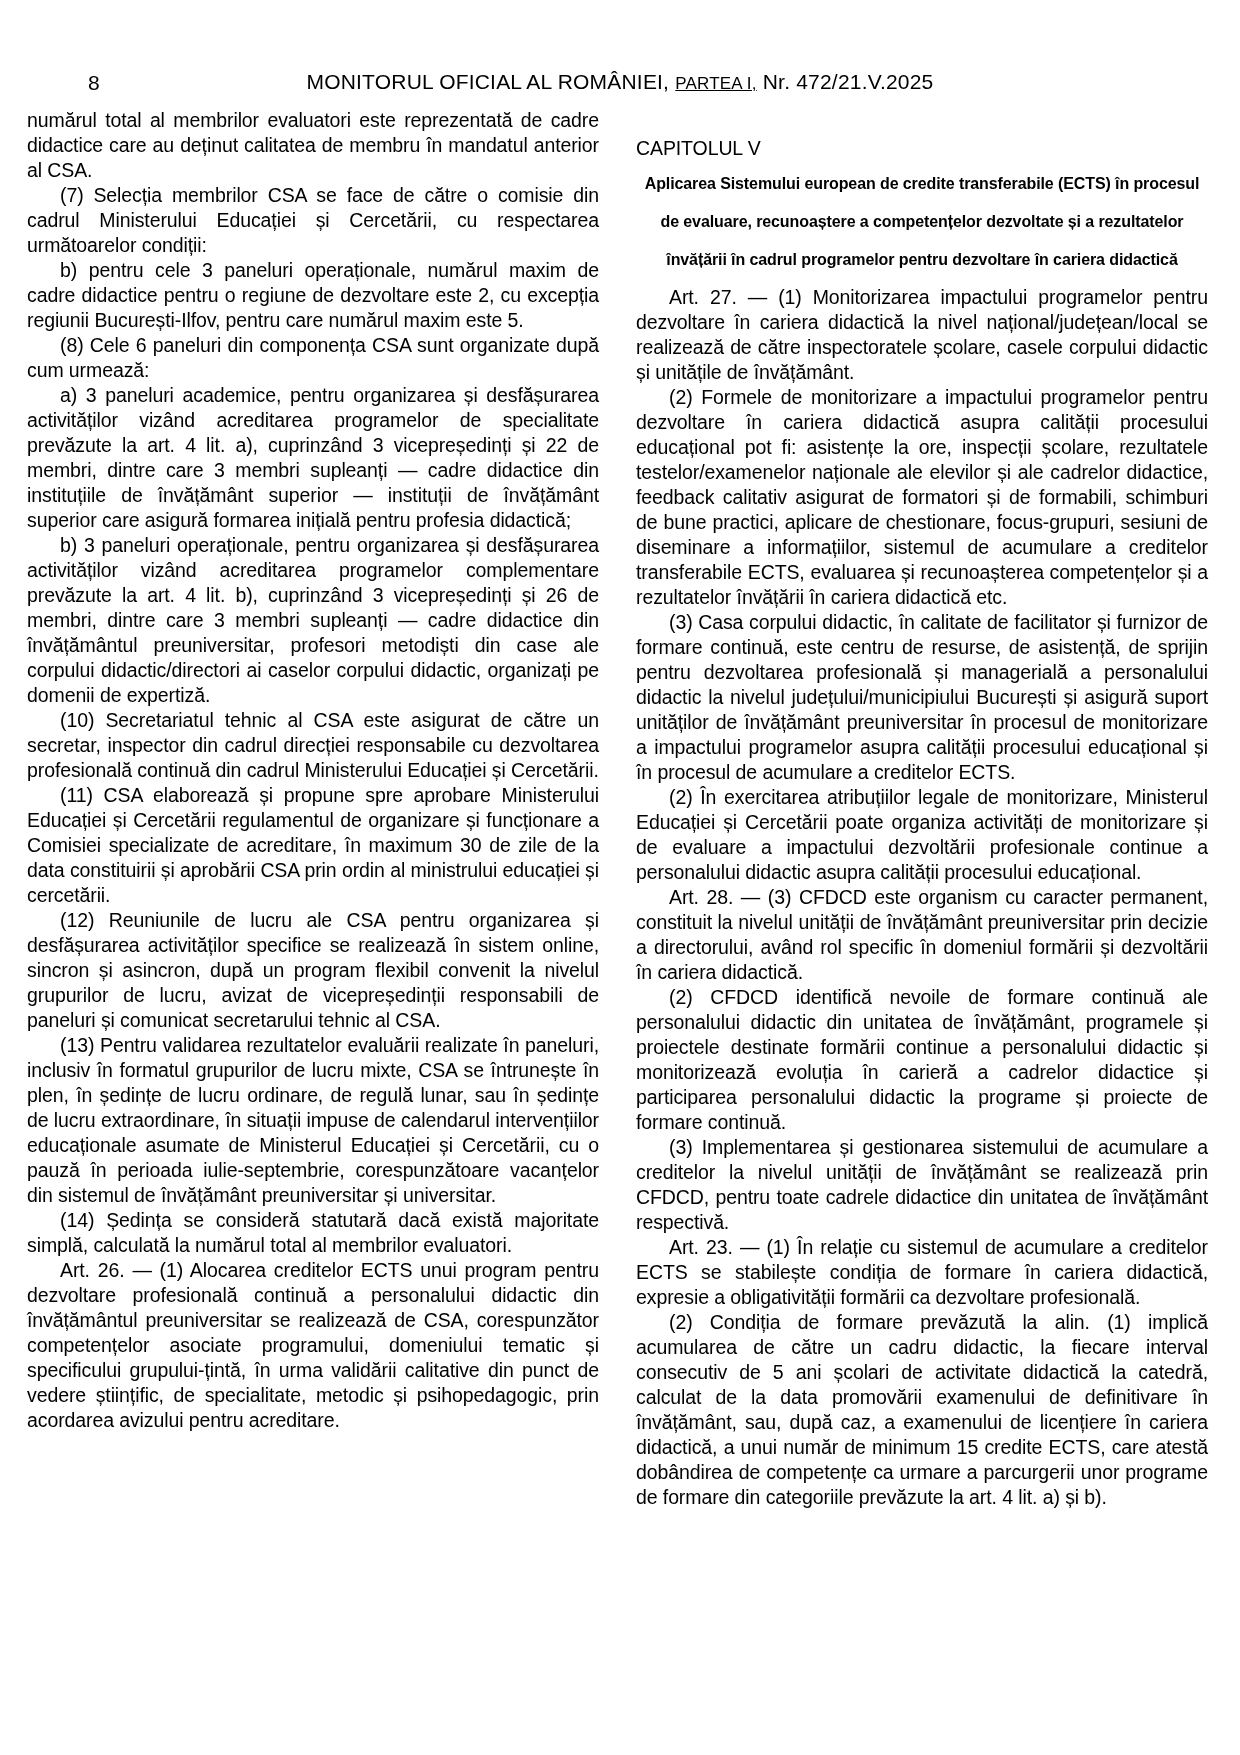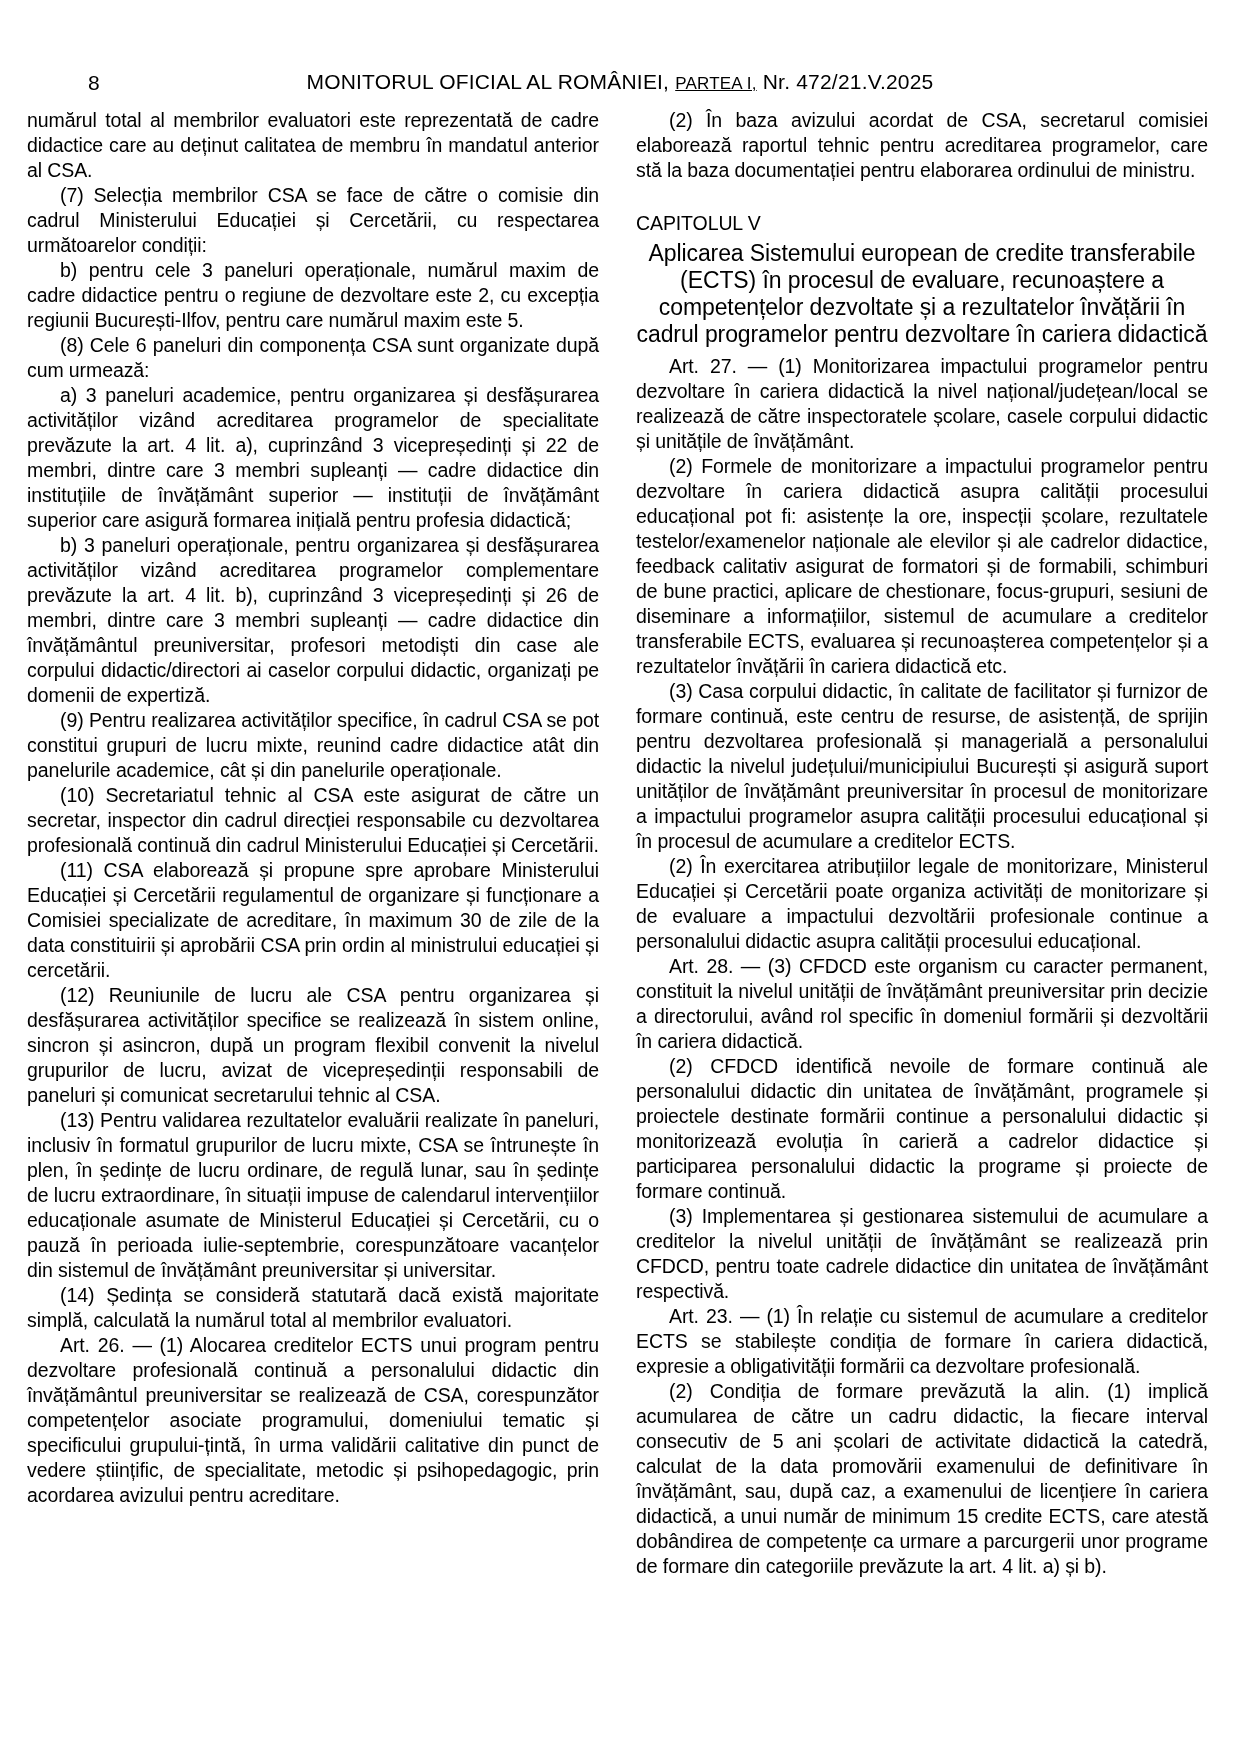--- a/index.html
+++ b/index.html
@@ -55,23 +55,23 @@
     text-indent:0;
   }
   .col p.chapter{
     text-indent:0;
     text-align:left;
     margin:28px 0 4px;
   }
   .col p.chapter-title{
     text-indent:0;
     text-align:center;
-    font-weight:normal;
-    font-size:23px;
-    line-height:27px;
+    font-weight:bold;
+    font-size:16px;
+    line-height:38px;
     margin:0 0 6px;
   }
 </style>
 </head>
 <body>
 
 <div class="page">
   <div class="page-header">
     <span class="page-number">8</span>
     <div class="header-title">
@@ -82,30 +82,28 @@
   </div>
 
   <div class="columns">
     <section class="col" id="col-left">
         <p class="cont">numărul total al membrilor evaluatori este reprezentată de cadre didactice care au deținut calitatea de membru în mandatul anterior al CSA.</p>
         <p class="p">(7) Selecția membrilor CSA se face de către o comisie din cadrul Ministerului Educației și Cercetării, cu respectarea următoarelor condiții:</p>
         <p class="p">b) pentru cele 3 paneluri operaționale, numărul maxim de cadre didactice pentru o regiune de dezvoltare este 2, cu excepția regiunii București-Ilfov, pentru care numărul maxim este 5.</p>
         <p class="p">(8) Cele 6 paneluri din componența CSA sunt organizate după cum urmează:</p>
         <p class="p">a) 3 paneluri academice, pentru organizarea și desfășurarea activităților vizând acreditarea programelor de specialitate prevăzute la art. 4 lit. a), cuprinzând 3 vicepreședinți și 22 de membri, dintre care 3 membri supleanți — cadre didactice din instituțiile de învățământ superior — instituții de învățământ superior care asigură formarea inițială pentru profesia didactică;</p>
         <p class="p">b) 3 paneluri operaționale, pentru organizarea și desfășurarea activităților vizând acreditarea programelor complementare prevăzute la art. 4 lit. b), cuprinzând 3 vicepreședinți și 26 de membri, dintre care 3 membri supleanți — cadre didactice din învățământul preuniversitar, profesori metodiști din case ale corpului didactic/directori ai caselor corpului didactic, organizați pe domenii de expertiză.</p>
-        <p class="p">(9) Pentru realizarea activităților specifice, în cadrul CSA se pot constitui grupuri de lucru mixte, reunind cadre didactice atât din panelurile academice, cât și din panelurile operaționale.</p>
         <p class="p">(10) Secretariatul tehnic al CSA este asigurat de către un secretar, inspector din cadrul direcției responsabile cu dezvoltarea profesională continuă din cadrul Ministerului Educației și Cercetării.</p>
         <p class="p">(11) CSA elaborează și propune spre aprobare Ministerului Educației și Cercetării regulamentul de organizare și funcționare a Comisiei specializate de acreditare, în maximum 30 de zile de la data constituirii și aprobării CSA prin ordin al ministrului educației și cercetării.</p>
         <p class="p">(12) Reuniunile de lucru ale CSA pentru organizarea și desfășurarea activităților specifice se realizează în sistem online, sincron și asincron, după un program flexibil convenit la nivelul grupurilor de lucru, avizat de vicepreședinții responsabili de paneluri și comunicat secretarului tehnic al CSA.</p>
         <p class="p">(13) Pentru validarea rezultatelor evaluării realizate în paneluri, inclusiv în formatul grupurilor de lucru mixte, CSA se întrunește în plen, în ședințe de lucru ordinare, de regulă lunar, sau în ședințe de lucru extraordinare, în situații impuse de calendarul intervențiilor educaționale asumate de Ministerul Educației și Cercetării, cu o pauză în perioada iulie-septembrie, corespunzătoare vacanțelor din sistemul de învățământ preuniversitar și universitar.</p>
         <p class="p">(14) Ședința se consideră statutară dacă există majoritate simplă, calculată la numărul total al membrilor evaluatori.</p>
         <p class="p">Art. 26. — (1) Alocarea creditelor ECTS unui program pentru dezvoltare profesională continuă a personalului didactic din învățământul preuniversitar se realizează de CSA, corespunzător competențelor asociate programului, domeniului tematic și specificului grupului-țintă, în urma validării calitative din punct de vedere științific, de specialitate, metodic și psihopedagogic, prin acordarea avizului pentru acreditare.</p>
       </section>
     <section class="col" id="col-right">
-        <p class="p">(2) În baza avizului acordat de CSA, secretarul comisiei elaborează raportul tehnic pentru acreditarea programelor, care stă la baza documentației pentru elaborarea ordinului de ministru.</p>
         <p class="chapter">CAPITOLUL V</p>
         <p class="chapter-title">Aplicarea Sistemului european de credite transferabile (ECTS) în procesul de evaluare, recunoaștere a competențelor dezvoltate și a rezultatelor învățării în cadrul programelor pentru dezvoltare în cariera didactică</p>
         <p class="p">Art. 27. — (1) Monitorizarea impactului programelor pentru dezvoltare în cariera didactică la nivel național/județean/local se realizează de către inspectoratele școlare, casele corpului didactic și unitățile de învățământ.</p>
         <p class="p">(2) Formele de monitorizare a impactului programelor pentru dezvoltare în cariera didactică asupra calității procesului educațional pot fi: asistențe la ore, inspecții școlare, rezultatele testelor/examenelor naționale ale elevilor și ale cadrelor didactice, feedback calitativ asigurat de formatori și de formabili, schimburi de bune practici, aplicare de chestionare, focus-grupuri, sesiuni de diseminare a informațiilor, sistemul de acumulare a creditelor transferabile ECTS, evaluarea și recunoașterea competențelor și a rezultatelor învățării în cariera didactică etc.</p>
         <p class="p">(3) Casa corpului didactic, în calitate de facilitator și furnizor de formare continuă, este centru de resurse, de asistență, de sprijin pentru dezvoltarea profesională și managerială a personalului didactic la nivelul județului/municipiului București și asigură suport unităților de învățământ preuniversitar în procesul de monitorizare a impactului programelor asupra calității procesului educațional și în procesul de acumulare a creditelor ECTS.</p>
         <p class="p">(2) În exercitarea atribuțiilor legale de monitorizare, Ministerul Educației și Cercetării poate organiza activități de monitorizare și de evaluare a impactului dezvoltării profesionale continue a personalului didactic asupra calității procesului educațional.</p>
         <p class="p">Art. 28. — (3) CFDCD este organism cu caracter permanent, constituit la nivelul unității de învățământ preuniversitar prin decizie a directorului, având rol specific în domeniul formării și dezvoltării în cariera didactică.</p>
         <p class="p">(2) CFDCD identifică nevoile de formare continuă ale personalului didactic din unitatea de învățământ, programele și proiectele destinate formării continue a personalului didactic și monitorizează evoluția în carieră a cadrelor didactice și participarea personalului didactic la programe și proiecte de formare continuă.</p>
         <p class="p">(3) Implementarea și gestionarea sistemului de acumulare a creditelor la nivelul unității de învățământ se realizează prin CFDCD, pentru toate cadrele didactice din unitatea de învățământ respectivă.</p>
         <p class="p">Art. 23. — (1) În relație cu sistemul de acumulare a creditelor ECTS se stabilește condiția de formare în cariera didactică, expresie a obligativității formării ca dezvoltare profesională.</p>

